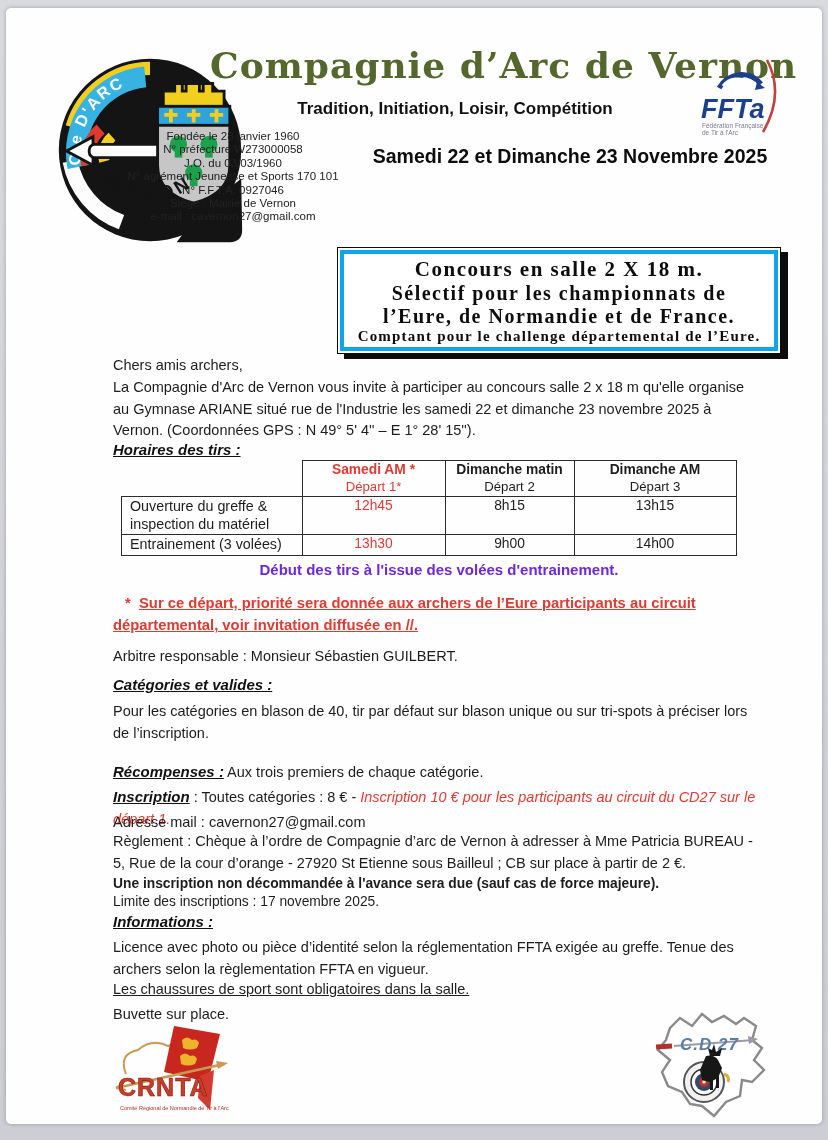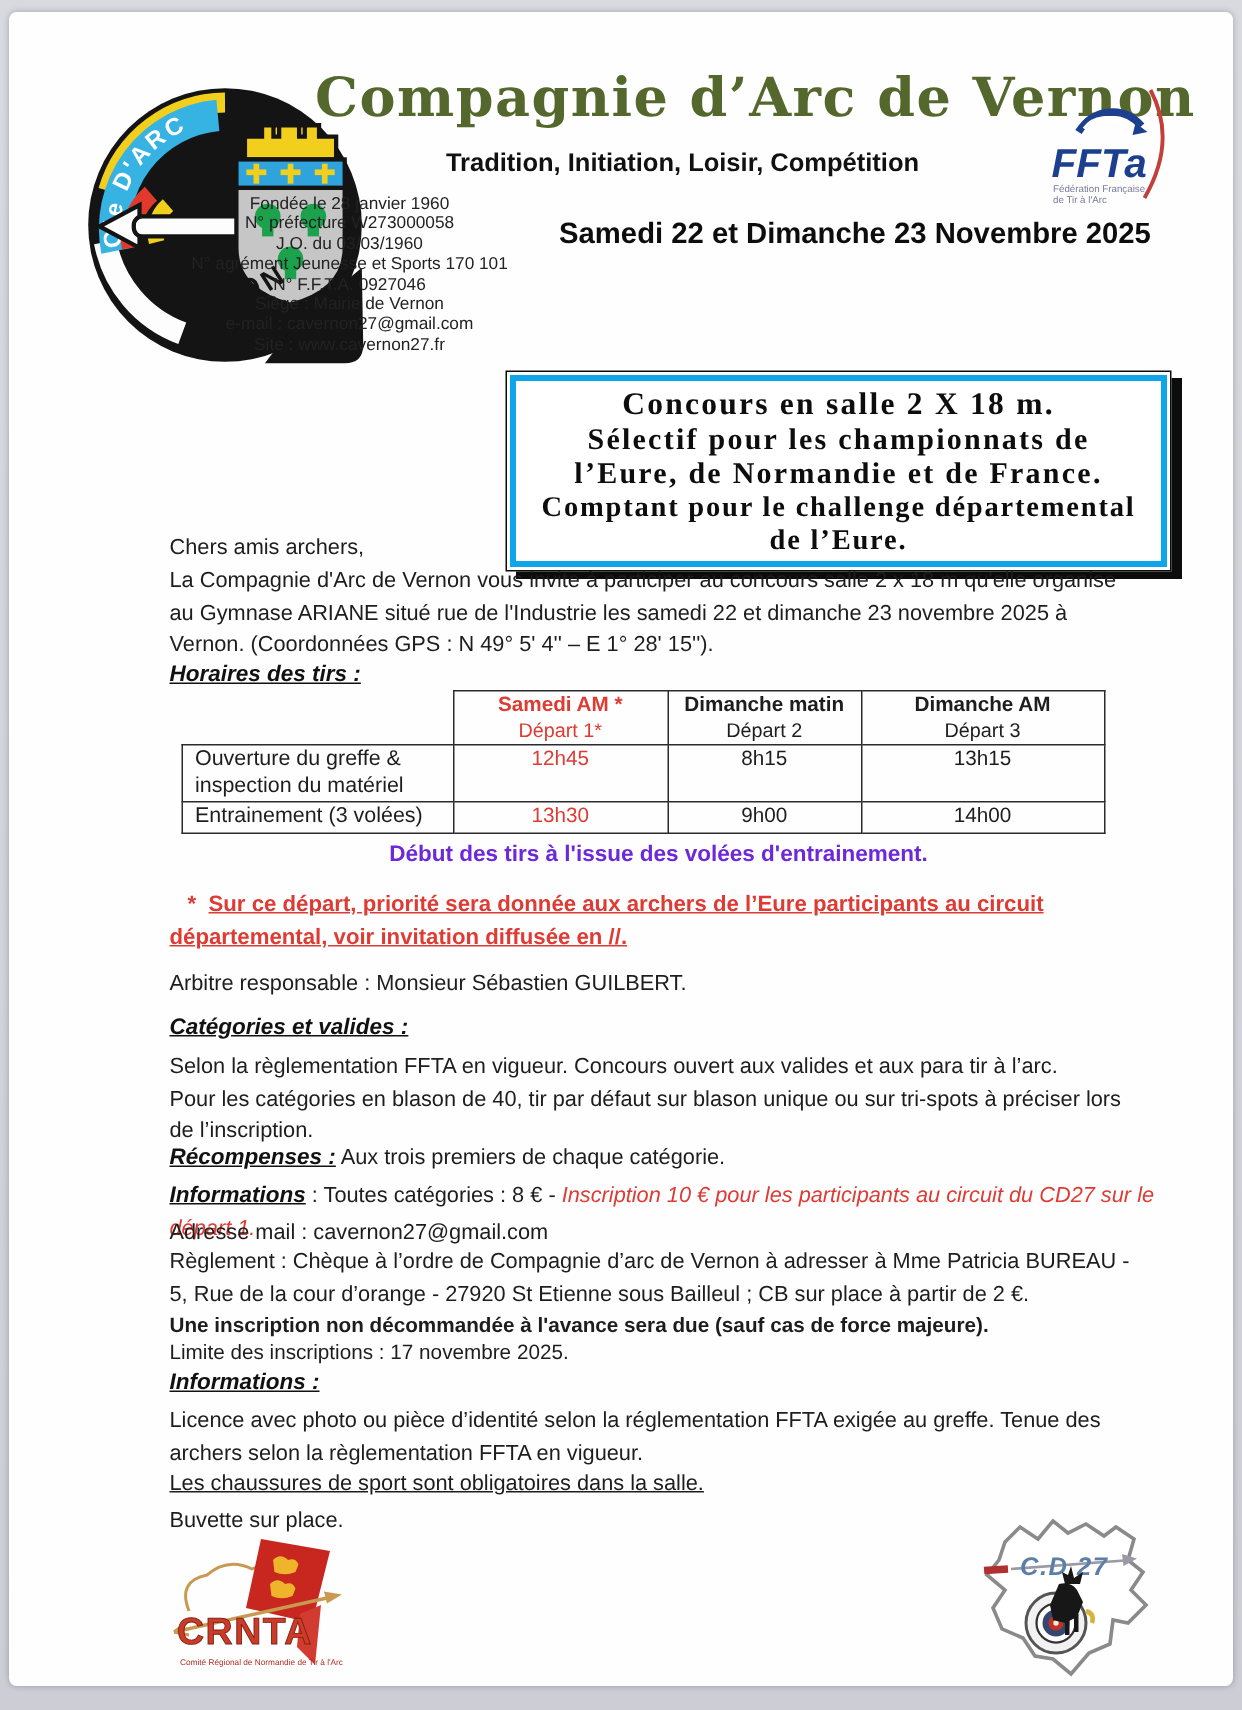--- a/index.html
+++ b/index.html
@@ -28,21 +28,21 @@
     left:337px;top:247px;width:438px;
     border:1px solid #0c0c0c;padding:2px;background:#fff;
     box-shadow:7px 5px 0 #0c0c0c;
   }
   .box-inner{
     border:4px solid #0ea5e9;padding:3px 6px 2px 6px;text-align:center;
     font-family:"Liberation Serif",serif;font-weight:bold;color:#0d0d0d;
   }
   .box-l1{font-size:21px;letter-spacing:1.5px;}
   .box-l2,.box-l3{font-size:20px;letter-spacing:1.5px;}
-  .box-l4{font-size:19px;letter-spacing:1.2px;}
+  .box-l4{font-size:15px;letter-spacing:1.2px;}
   
   .t{font-size:14.5px;line-height:21.5px;color:#1d1d1d;}
   .sm{font-size:13.8px;line-height:19px;}
   .section-h{font-weight:bold;font-style:italic;font-size:15px;text-decoration:underline;color:#111;}
   .red{color:#dd3b33;}
   .red-note{
     left:113px;top:592px;width:652px;color:#dd3b33;font-weight:bold;
     font-size:14.8px;line-height:22px;text-indent:12px;
   }
   .red-note .u{text-decoration:underline;}
@@ -116,21 +116,20 @@
 </svg>
 
 <div class="abs org-info">
   <div>Fondée le 28 janvier 1960</div>
   <div>N° préfecture W273000058</div>
   <div>J.O. du 03/03/1960</div>
   <div>N° agrément Jeunesse et Sports 170 101</div>
   <div>N° F.F.T.A. 0927046</div>
   <div>Siège : Mairie de Vernon</div>
   <div>e-mail : cavernon27@gmail.com</div>
-  <div>Site : www.cavernon27.fr</div>
 </div>
 
 <div class="abs date-heading">Samedi 22 et Dimanche 23 Novembre 2025</div>
 
 <div class="abs box">
   <div class="box-inner">
     <div class="box-l1">Concours en salle 2 X 18 m.</div>
     <div class="box-l2">Sélectif pour les championnats de</div>
     <div class="box-l3">l’Eure, de Normandie et de France.</div>
     <div class="box-l4">Comptant pour le challenge départemental de l’Eure.</div>
@@ -177,31 +176,30 @@
 <div class="abs footnote">Début des tirs à l'issue des volées d'entrainement.</div>
 
 <div class="abs red-note">
   <span>*</span>&nbsp;&nbsp;<span class="u">Sur ce départ, priorité sera donnée aux archers de l’Eure participants au circuit départemental, voir invitation diffusée en //.</span>
 </div>
 
 <div class="abs t" style="left:113px;top:646px;">Arbitre responsable : Monsieur Sébastien GUILBERT.</div>
 
 <div class="abs section-h" style="left:113px;top:676px;">Catégories et valides :</div>
 <div class="abs t" style="left:113px;top:701px;width:652px;">
-  <div>Selon la règlementation FFTA en vigueur. Concours ouvert aux valides et aux para tir à l’arc.</div>
   <div>Pour les catégories en blason de 40, tir par défaut sur blason unique ou sur tri-spots à préciser lors de l’inscription.</div>
 </div>
 
 <div class="abs t" style="left:113px;top:761px;">
   <span class="section-h">Récompenses :</span>
   <span>Aux trois premiers de chaque catégorie.</span>
 </div>
 
 <div class="abs t" style="left:113px;top:786px;width:660px;">
-  <span class="section-h">Informations</span>
+  <span class="section-h">Inscription</span>
   <span>: Toutes catégories : 8 € -</span>
   <span class="red" style="font-style:italic;">Inscription 10 € pour les participants au circuit du CD27 sur le départ 1.</span>
 </div>
 
 <div class="abs t" style="left:113px;top:812px;">Adresse mail : cavernon27@gmail.com</div>
 <div class="abs t" style="left:113px;top:831px;width:656px;">Règlement : Chèque à l’ordre de Compagnie d’arc de Vernon à adresser à Mme Patricia BUREAU - 5, Rue de la cour d’orange - 27920 St Etienne sous Bailleul ; CB sur place à partir de 2 €.</div>
 
 <div class="abs sm" style="left:113px;top:874px;font-weight:bold;">Une inscription non décommandée à l'avance sera due (sauf cas de force majeure).</div>
 <div class="abs sm" style="left:113px;top:892px;">Limite des inscriptions : 17 novembre 2025.</div>
 

